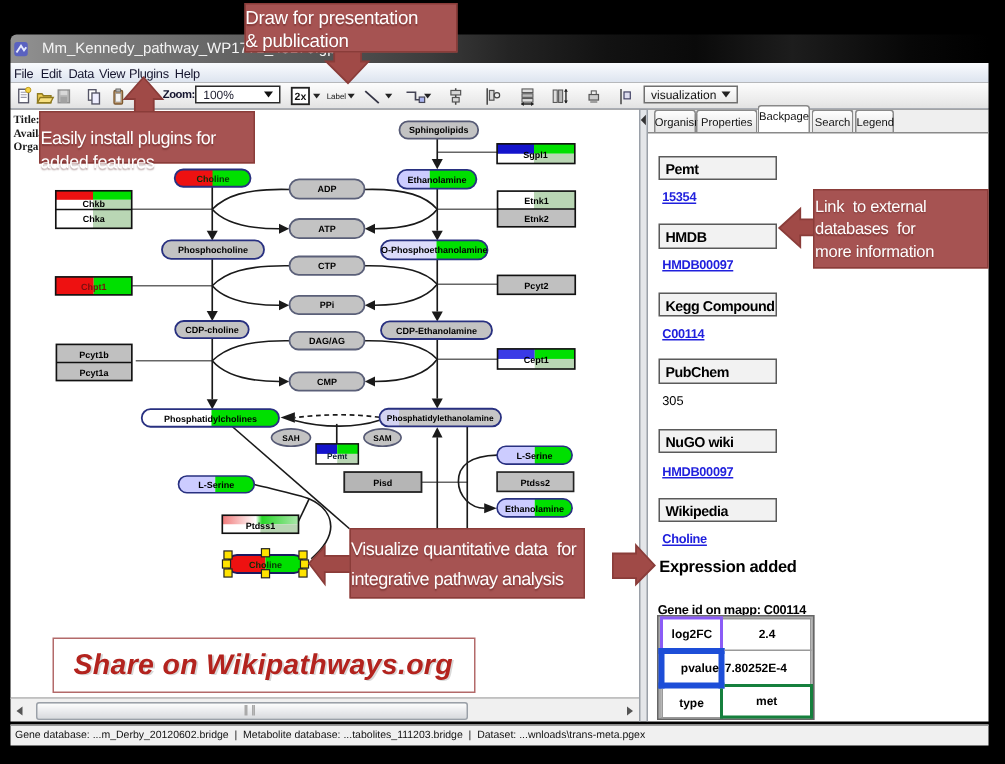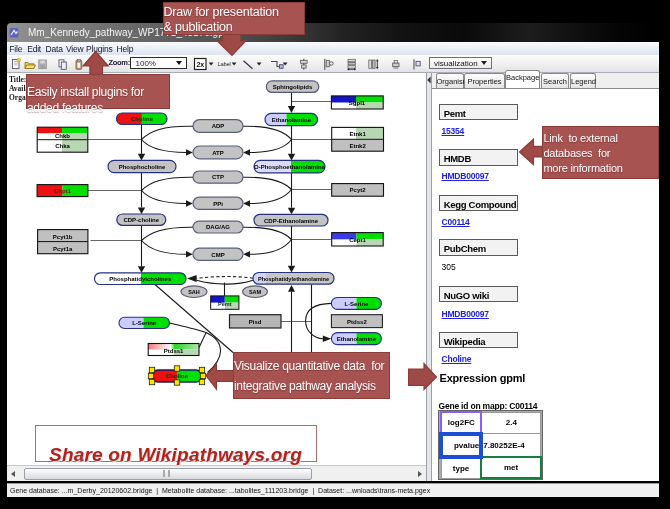--- a/index.html
+++ b/index.html
@@ -24,21 +24,21 @@
 #panel{left:432px;top:88px;width:227px;height:393px;background:#fff;border-top:1px solid #8a8a8a}
 .tab{position:absolute;height:15px;background:linear-gradient(#fefefe,#e3e3e3);border:1px solid #898989;border-bottom:none;font-size:7.5px;color:#111;text-align:center;line-height:15px;border-radius:2.5px 2.5px 0 0;z-index:1}
 #tabactive{top:70px;height:18px;background:#fff;z-index:3;line-height:14px}
 .hdr{position:absolute;left:438.7px;width:79.6px;height:16.5px;background:#f2f2f2;border:1px solid #5a5a5a;font-size:9.5px;font-weight:bold;color:#000;padding:3px 0 0 4px;letter-spacing:-0.3px;white-space:nowrap;overflow:hidden}
 .lnk{position:absolute;left:441.5px;font-size:8.5px;font-weight:bold;color:#2020dd;text-decoration:underline;letter-spacing:-0.2px}
 .ptx{position:absolute;font-weight:bold;color:#000}
 
 #docinfo{left:9px;top:75px;font-family:"Liberation Serif",serif;font-size:7.5px;font-weight:bold;color:#1a1a1a;line-height:9px}
 
 #banner{left:34.5px;top:424.5px;width:282px;height:37px;background:#fff;border:1.2px solid #b36a6a;z-index:2}
-#banner div{margin-top:18px;text-align:center;font-size:19px;font-weight:bold;font-style:italic;color:#b3231e;letter-spacing:0.2px;text-shadow:1.2px 1.2px 0 #d9d9d9}
+#banner div{margin-top:7px;text-align:center;font-size:19px;font-weight:bold;font-style:italic;color:#b3231e;letter-spacing:0.2px;text-shadow:1.2px 1.2px 0 #d9d9d9}
 
 #hscroll{left:7px;top:465px;width:419px;height:16px;background:#f0f0f0;border-top:1px solid #c8c8c8}
 #hthumb{position:absolute;left:17px;top:1.5px;width:288px;height:12.5px;background:linear-gradient(#fdfdfd,#d8dade);border:1px solid #9aa0a8;border-radius:2px}
 .sarr{position:absolute;top:5px;width:0;height:0;border:3.2px solid transparent}
 
 #statusbar{left:7px;top:483px;width:652px;height:13.5px;background:#f0f0f0;border-top:1px solid #9a9a9a;font-size:7px;color:#111;padding:2.5px 0 0 3px;white-space:nowrap}
 
 .co{position:absolute;background:#a65352;border:1.6px solid #8a3c39;color:#fff;font-weight:normal;z-index:20;text-shadow:0 1px 1px rgba(60,0,0,.35)}
 .cosvg{position:absolute;z-index:19}
 </style></head>
@@ -137,21 +137,21 @@
 <div class="hdr" style="top:149.3px">HMDB</div>
 <div class="lnk" style="top:170.8px">HMDB00097</div>
 <div class="hdr" style="top:194.6px">Kegg Compound</div>
 <div class="lnk" style="top:216.6px">C00114</div>
 <div class="hdr" style="top:239.2px">PubChem</div>
 <div class="ptx" style="left:441.5px;top:261.8px;font-size:8.5px;font-weight:normal">305</div>
 <div class="hdr" style="top:285.5px">NuGO wiki</div>
 <div class="lnk" style="top:309px">HMDB00097</div>
 <div class="hdr" style="top:331.5px">Wikipedia</div>
 <div class="lnk" style="top:353.8px">Choline</div>
-<div class="ptx" style="left:439.5px;top:372.3px;font-size:11px;letter-spacing:-0.2px">Expression gpml</div>
+<div class="ptx" style="left:439.5px;top:372.3px;font-size:11px;letter-spacing:-0.2px">Expression added</div>
 <div class="ptx" style="left:438.5px;top:401.3px;font-size:8.5px;letter-spacing:-0.2px">Gene id on mapp: C00114</div>
 <div class="abs" style="left:438.3px;top:410.1px;width:104.7px;height:70.3px;border:1px solid #666;background:#aaa;z-index:2">
 <table style="border-collapse:collapse;width:100%;height:100%;font-family:'Liberation Sans',sans-serif">
 <tbody>
 <tr>
           <td style="border:2px solid #8b5cf6;background:#fff;font-size:8px;font-weight:bold;text-align:center">log2FC</td>
           <td style="border:1px solid #999;background:#fff;font-size:8px;font-weight:bold;text-align:center">2.4</td>
         </tr>
 <tr>
           <td style="border:4px solid #1d4ed8;background:#fff;font-size:8px;font-weight:bold;text-align:right">pvalue</td>

